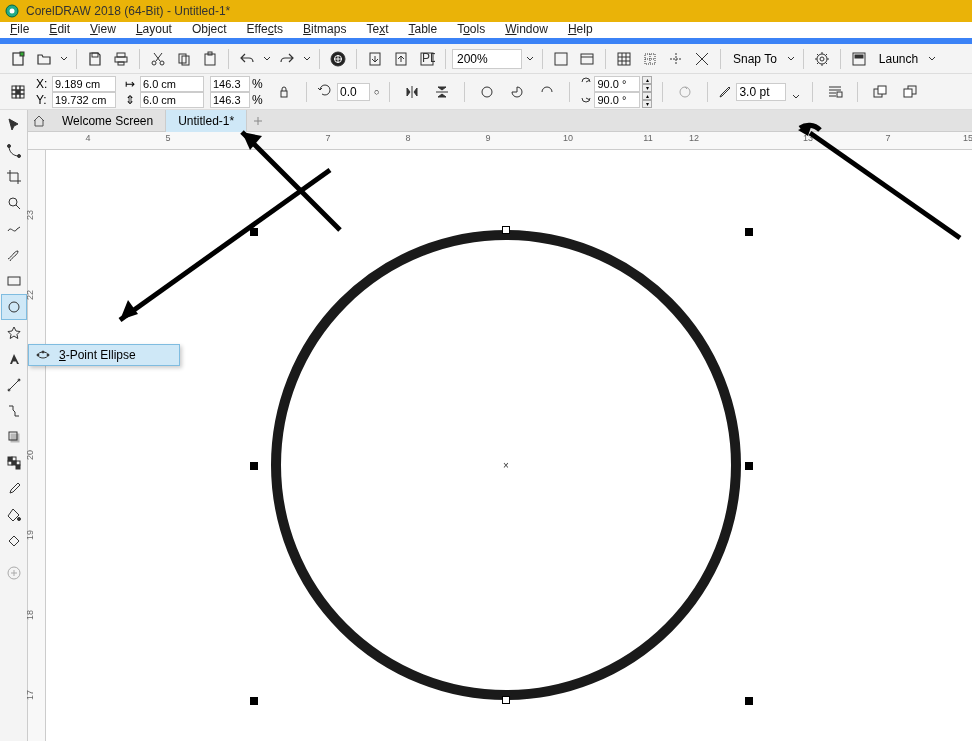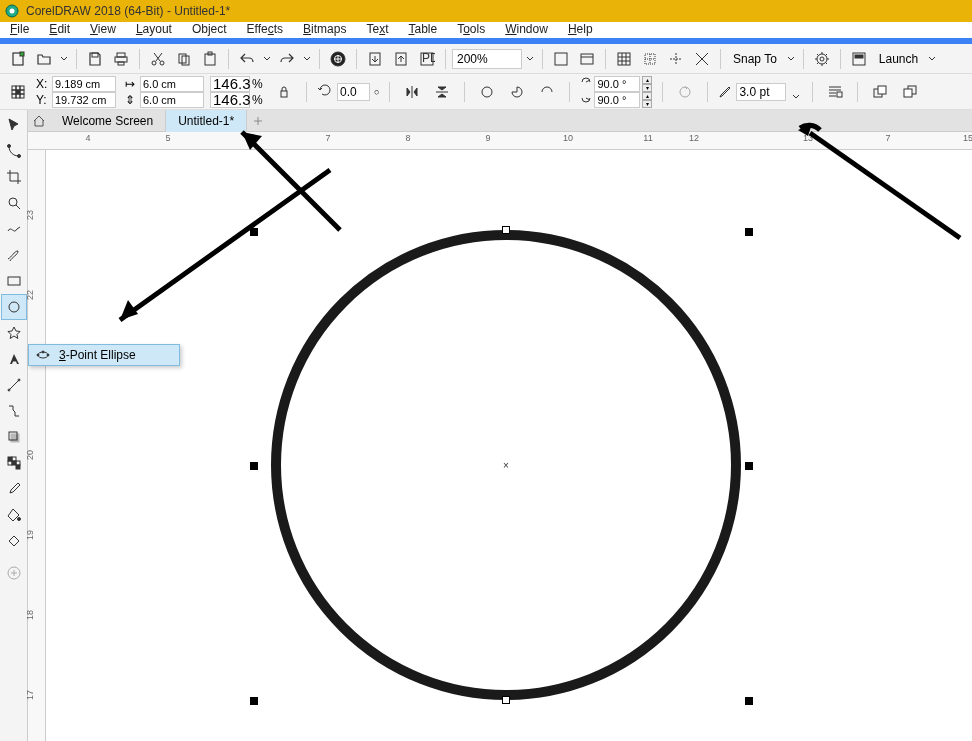--- a/index.html
+++ b/index.html
@@ -27,21 +27,21 @@
 
 
 .propbar { height: 36px; background: #f4f4f4; border-bottom: 1px solid #ddd; display: flex; align-items: center; padding: 0 6px; gap: 6px; }
 .xy-box { display: flex; flex-direction: column; font-size: 11px; line-height: 14px; }
 .xy-row { display: flex; align-items: center; gap: 2px; }
 .xy-row .lbl { width: 14px; text-align: left; }
 .xy-row .val { width: 64px; border: 1px solid #ccc; background: #fff; padding: 0 2px; height: 16px; display: flex; align-items: center; font-size: 11px; }
 .dim-lbl { width: 16px; display: inline-flex; justify-content: center; }
 .pct-box { display: flex; flex-direction: column; font-size: 11px; line-height: 14px; }
 .pct-row { display: flex; align-items: center; gap: 2px; }
-.pct-row .val { width: 40px; border: 1px solid #ccc; background: #fff; padding: 0 2px; height: 16px; display: flex; align-items: center; font-size: 15px; }
+.pct-row .val { width: 40px; border: 1px solid #ccc; background: #fff; padding: 0 2px; height: 16px; display: flex; align-items: center; font-size: 11px; }
 .pct-row .unit { width: 14px; }
 .rot-box { display: flex; align-items: center; gap: 4px; }
 .rot-box .val { width: 33px; border: 1px solid #ccc; background: #fff; padding: 0 2px; height: 18px; display: flex; align-items: center; }
 .angle-box { display: flex; flex-direction: column; font-size: 11px; line-height: 14px; }
 .angle-row { display: flex; align-items: center; gap: 2px; }
 .angle-row .val { width: 46px; border: 1px solid #ccc; background: #fff; padding: 0 2px; height: 16px; display: flex; align-items: center; font-size: 11px; }
 .spin { display: flex; flex-direction: column; width: 10px; }
 .spin .up, .spin .dn { height: 8px; border: 1px solid #aaa; background: #eee; font-size: 6px; line-height: 6px; text-align: center; }
 .outline-box { display: flex; align-items: flex-end; gap: 4px; }
 .outline-box .val { width: 50px; border: 1px solid #ccc; background: #fff; padding: 0 2px; height: 18px; display: flex; align-items: center; }

